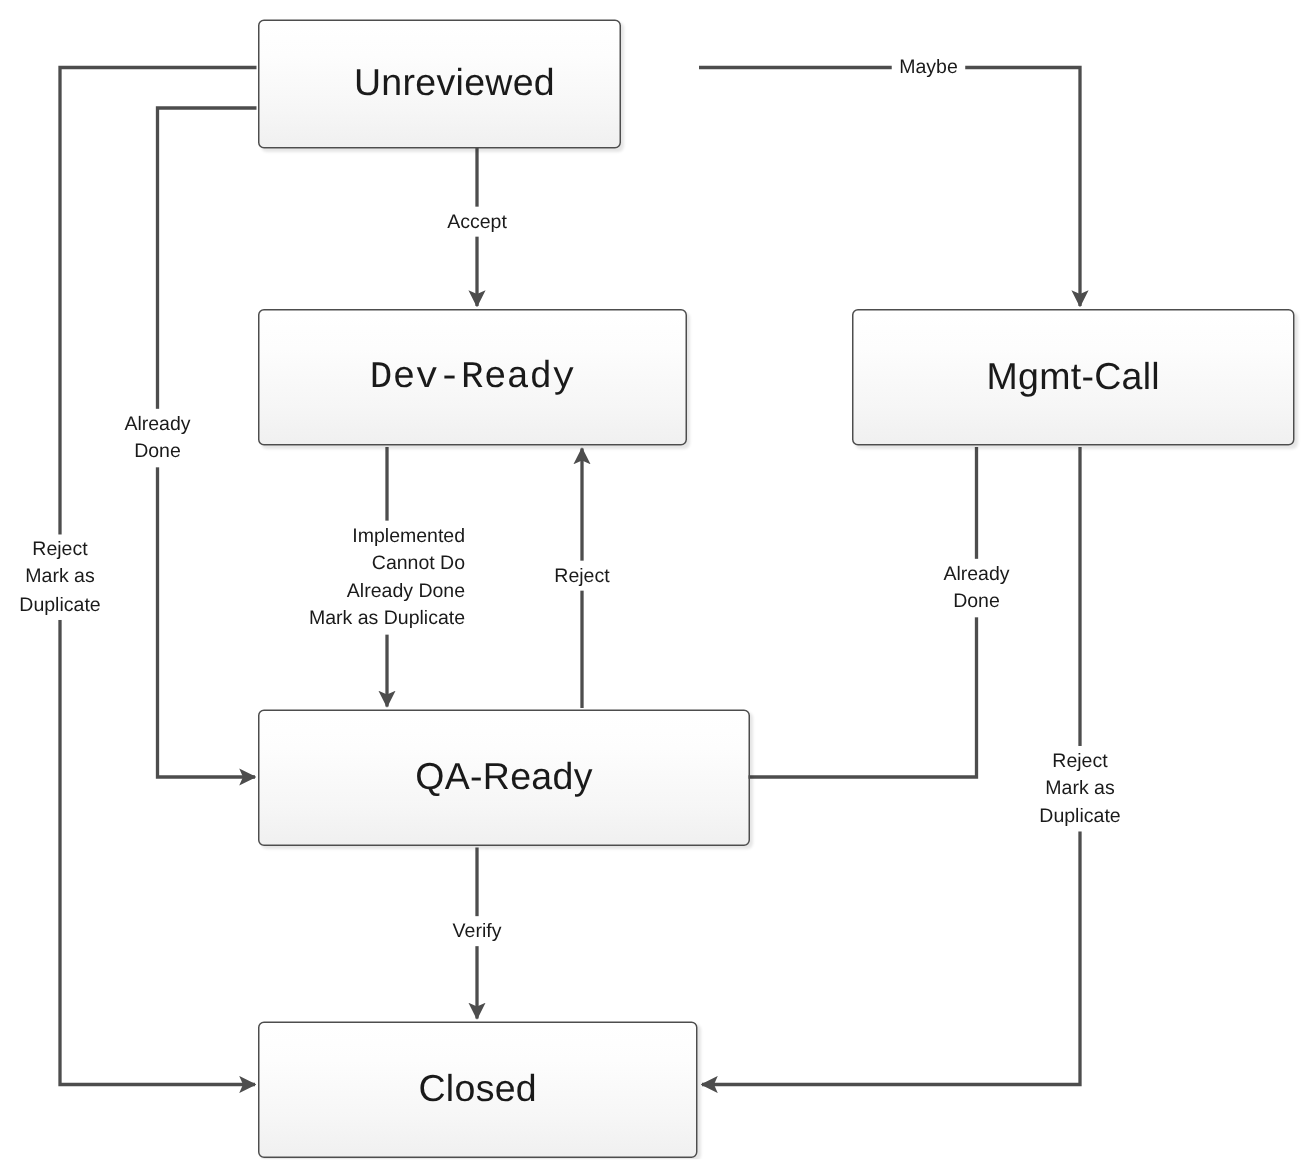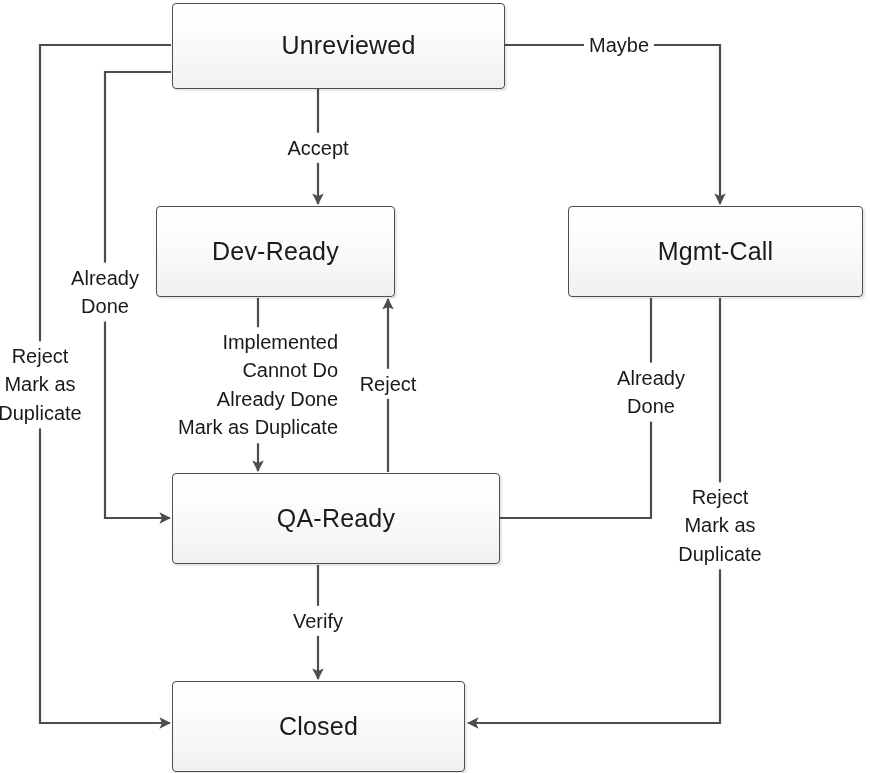--- a/index.html
+++ b/index.html
@@ -39,21 +39,21 @@
   .node-label {
     font-size: 25px;
     color: #1a1a1a;
     letter-spacing: 0.2px;
     line-height: 1.1;
     text-align: center;
     user-select: none;
   }
   .edge-label {
     position: absolute;
-    font-size: 20px;
+    font-size: 13px;
     color: #1a1a1a;
     line-height: 1.42;
     text-align: center;
     white-space: pre-line;
     background: #ffffff;
     padding: 1px 4px;
     box-sizing: border-box;
     user-select: none;
   }
   .edge-label.inline-h {
@@ -87,25 +87,25 @@
       <path d="M 388 472 L 388 299" marker-end="url(#arrow)"></path>
 
       <path d="M 318 565 L 318 679" marker-end="url(#arrow)"></path>
 
       <path d="M 651 298 L 651 518 L 468 518" marker-end="url(#arrow)"></path>
 
       <path d="M 720 298 L 720 723 L 468 723" marker-end="url(#arrow)"></path>
     </g>
   </svg>
 
-  <div class="node" style="left:172px; top:3px; width:333px; height:86px;padding-left:20px;">
+  <div class="node" style="left:172px; top:13px; width:242px; height:86px;padding-left:20px;">
     <span class="node-label">Unreviewed</span>
   </div>
 
-  <div class="node" style="left:156px; top:206px; width:239px; height:91px;">
+  <div class="node" style="left:172px; top:206px; width:286px; height:91px;font-family:Liberation Mono, monospace;">
     <span class="node-label">Dev-Ready</span>
   </div>
 
   <div class="node" style="left:568px; top:206px; width:295px; height:91px;">
     <span class="node-label">Mgmt-Call</span>
   </div>
 
   <div class="node" style="left:172px; top:473px; width:328px; height:91px;">
     <span class="node-label">QA-Ready</span>
   </div>

